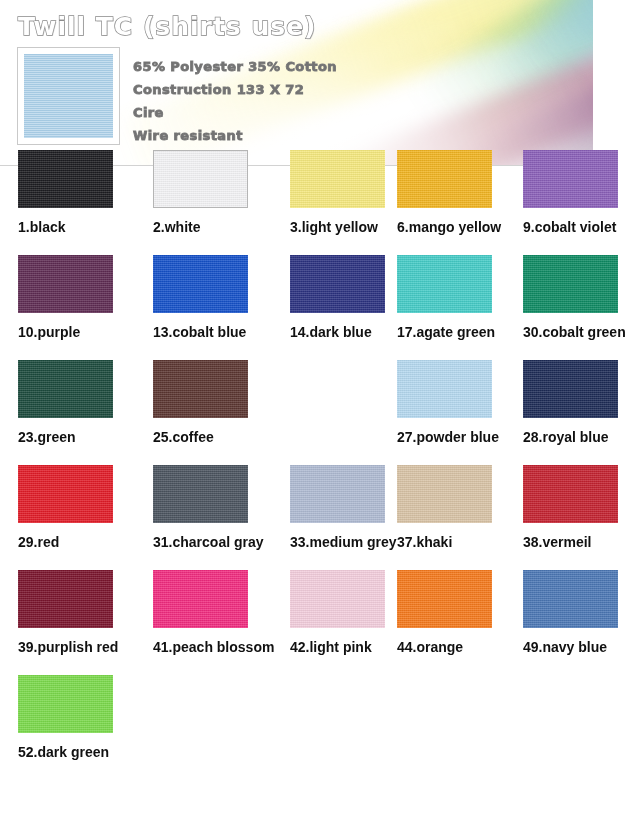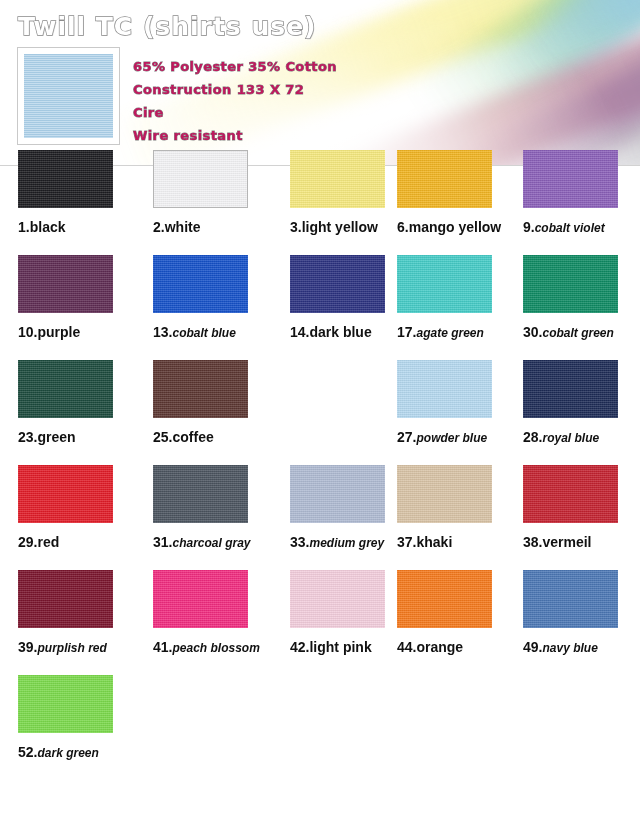--- a/index.html
+++ b/index.html
@@ -12,21 +12,21 @@
     height: 822px;
     position: relative;
     font-family: "Liberation Sans", sans-serif;
     overflow: hidden;
   }
 
   
   #header {
     position: absolute;
     left: 0; top: 0;
-    width: 640px;
+    width: 593px;
     height: 166px;
     overflow: hidden;
     background: #ffffff;
   }
   .hdr-art {
     position: absolute;
     inset: 0;
     pointer-events: none;
   }
   
@@ -129,21 +129,21 @@
   .spec-list {
     position: absolute;
     left: 133px; top: 55px;
     width: 360px;
   }
   .spec-line {
     font-family: "DejaVu Sans", sans-serif;
     font-weight: bold;
     font-size: 13px;
     line-height: 23px;
-    color: #be185d;
+    color: #737373;
     -webkit-text-stroke: .9px #7d7d7d;
     paint-order: stroke fill;
     white-space: nowrap;
     letter-spacing: .4px;
   }
 
   
   #grid {
     position: absolute;
     left: 0; top: 150px;
@@ -178,21 +178,21 @@
 
   .lbl {
     margin-top: 10px;
     font-family: "Liberation Sans", sans-serif;
     font-weight: bold;
     color: #111111;
     white-space: nowrap;
   }
   .lbl .num { font-size: 14px; }
   .lbl .nm  { font-size: 14px; }
-  .lbl.small .nm { font-size: 12px; font-style: italic; }
+  .lbl.small .nm { font-size: 14px; }
 </style>
 </head>
 <body>
 
 <div id="header">
   <div class="hdr-art">
     <div class="band band-yellow"></div>
     <div class="band band-yellow2"></div>
     <div class="band band-green"></div>
     <div class="band band-blue"></div>

